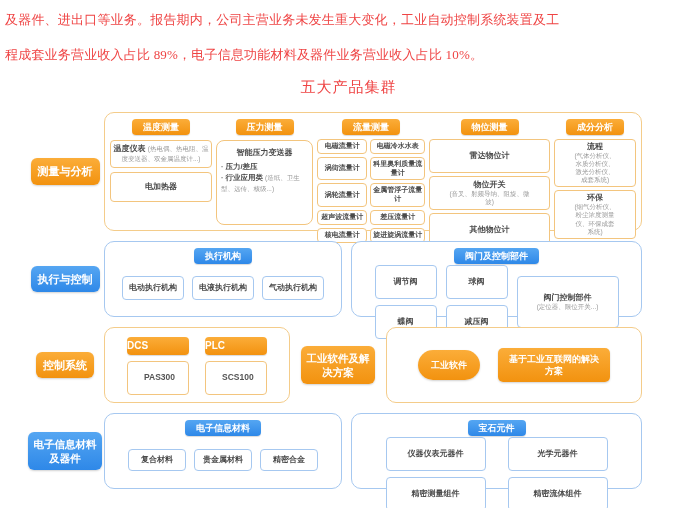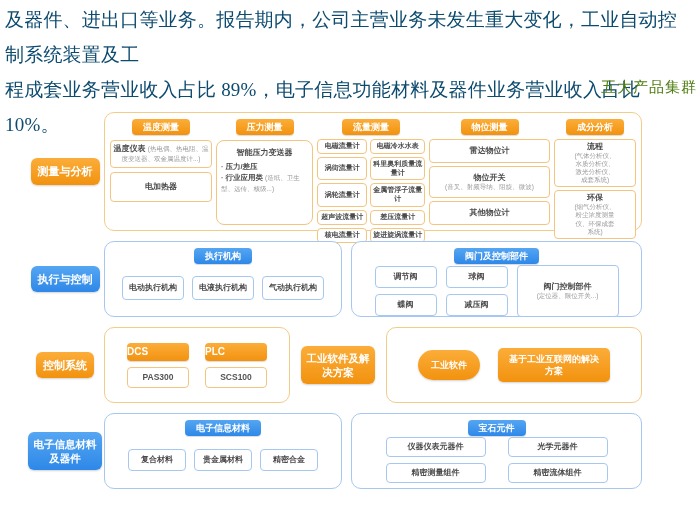--- a/index.html
+++ b/index.html
@@ -4,26 +4,26 @@
 <style>
   html,body{margin:0;padding:0;}
   body{
     width:697px;height:508px;position:relative;background:#ffffff;overflow:hidden;
     font-family:"Liberation Sans","DejaVu Sans",sans-serif;color:#222;
   }
   
   .doc-text{
     position:absolute;top:2px;left:5px;right:2px;
     font-family:"Liberation Serif","DejaVu Serif",serif;
-    font-size:19px;line-height:35px;color:#0c4a6e;letter-spacing:.2px;
+    font-size:13px;line-height:35px;color:#ef4444;letter-spacing:.2px;
   }
   .doc-title{
-    position:absolute;top:78px;left:0;right:0;text-align:right;
+    position:absolute;top:78px;left:0;right:0;text-align:center;
     font-family:"Liberation Serif","DejaVu Serif",serif;
-    font-size:15px;color:#4d7c0f;letter-spacing:1px;
+    font-size:15px;color:#ef4444;letter-spacing:1px;
   }
   
   .diagram{position:absolute;left:26px;top:112px;width:616px;display:flex;flex-direction:column;}
   .row{display:flex;align-items:center;margin-bottom:10px;}
   .label-col{flex:0 0 78px;display:flex;justify-content:center;align-items:center;}
   .pill{
     color:#fff;font-weight:bold;font-size:11px;text-align:center;line-height:1.35;
     padding:6px 7px;border-radius:6px;box-shadow:0 1px 2px rgba(0,0,0,.18);
   }
   .pill.or{background:linear-gradient(180deg,#FBAD39,#F2920F);}
@@ -33,21 +33,21 @@
   .panel.bl{border-color:#A6C8F0;}
   .badge{
     display:block;width:fit-content;margin:1px auto;color:#fff;font-weight:bold;
     font-size:9px;line-height:1.2;padding:2.5px 11px;border-radius:4px;white-space:nowrap;
     box-shadow:0 1px 1px rgba(0,0,0,.15);
   }
   .badge.or{background:linear-gradient(180deg,#FBAD39,#F2920F);}
   .badge.bl{background:linear-gradient(180deg,#55A6F2,#2E88E8);}
   .ibox{
     background:#fff;border-radius:4px;text-align:center;box-sizing:border-box;
-    font-size:8px;font-weight:bold;color:#4a4a4a;line-height:1.25;padding:6px;
+    font-size:8px;font-weight:bold;color:#4a4a4a;line-height:1.25;padding:16px;
     display:flex;flex-direction:column;justify-content:center;
   }
   .b-or{border:1px solid #F3C57E;}
   .b-bl{border:1px solid #A6C8F0;}
   .sub{font-weight:normal;color:#9a9a9a;font-size:6.5px;line-height:1.25;}
   
   .p-measure{flex:1;height:119px;padding:5px;display:flex;gap:4px;align-items:stretch;}
   .col{display:flex;flex-direction:column;gap:4px;min-width:0;}
   .c-temp{flex:0 0 102px;}
   .c-press{flex:0 0 97px;}

